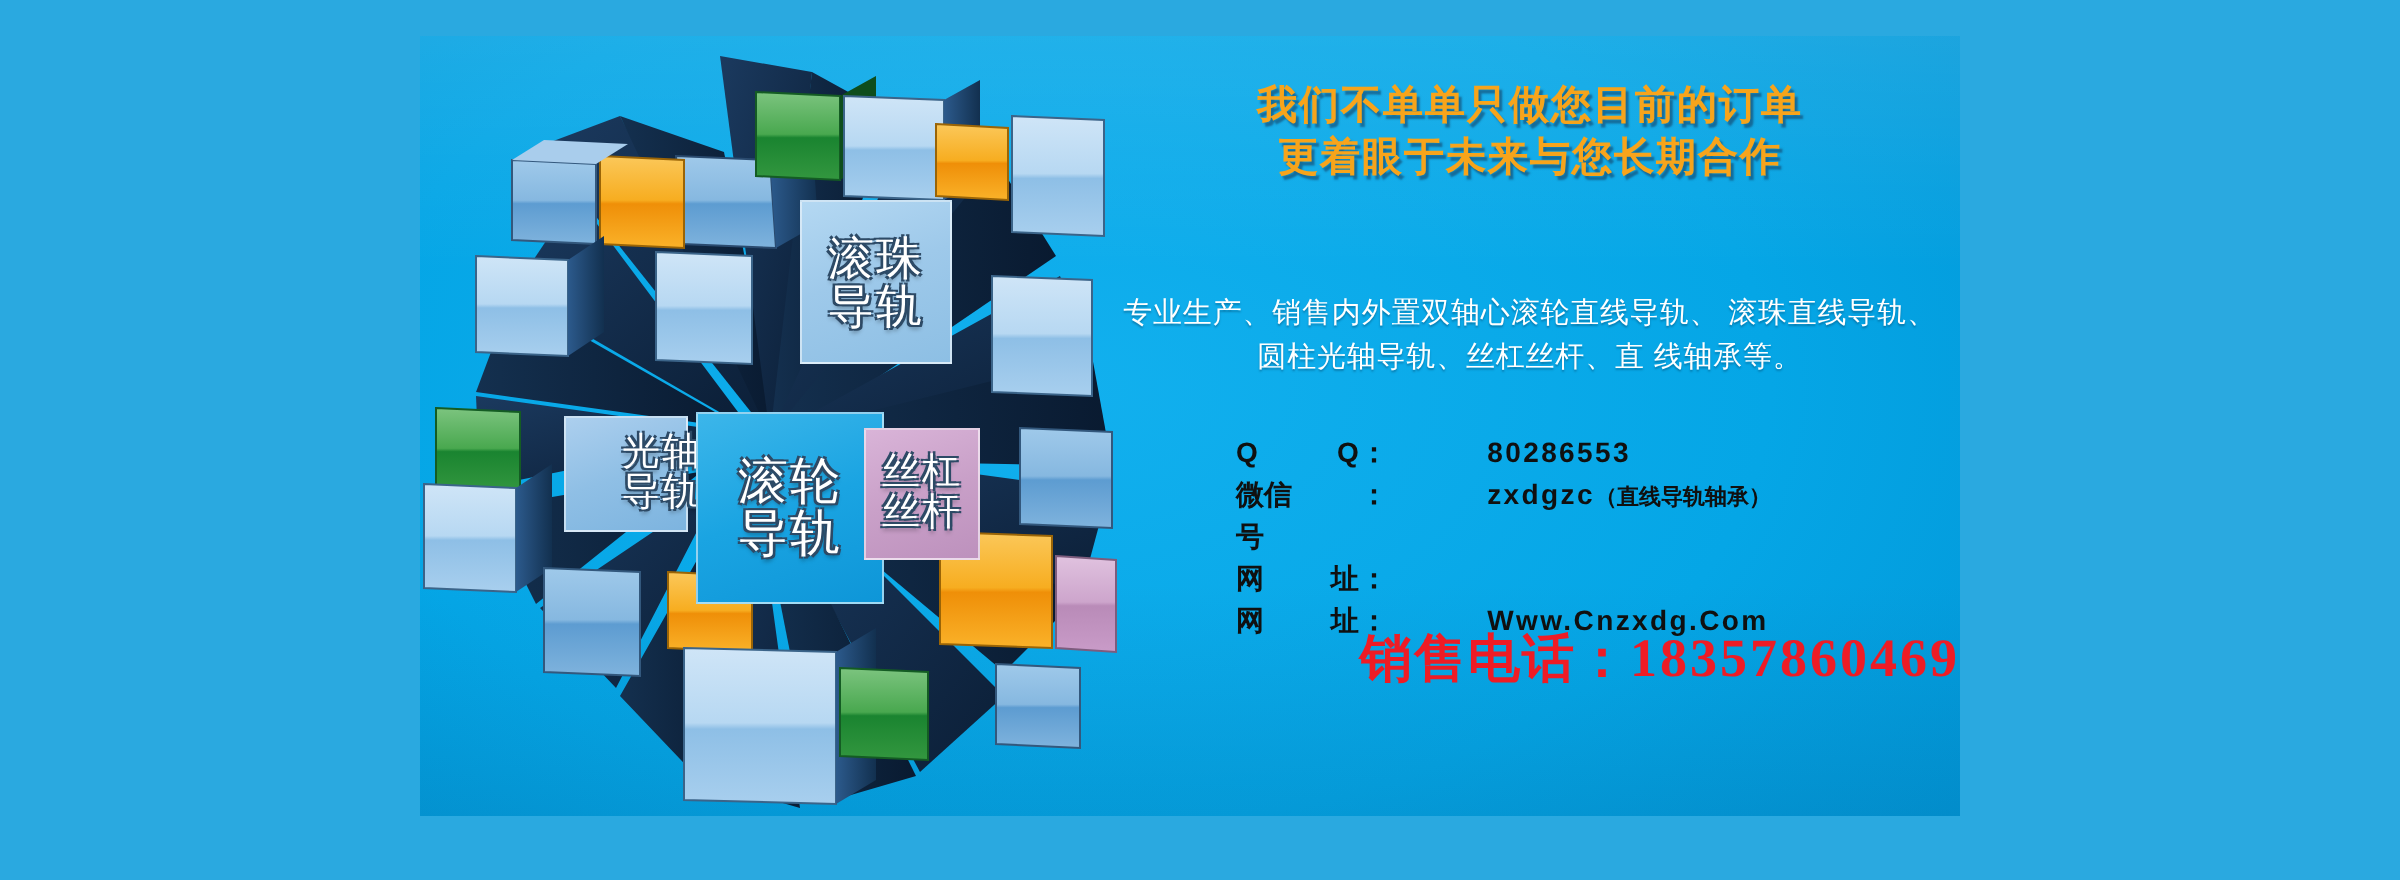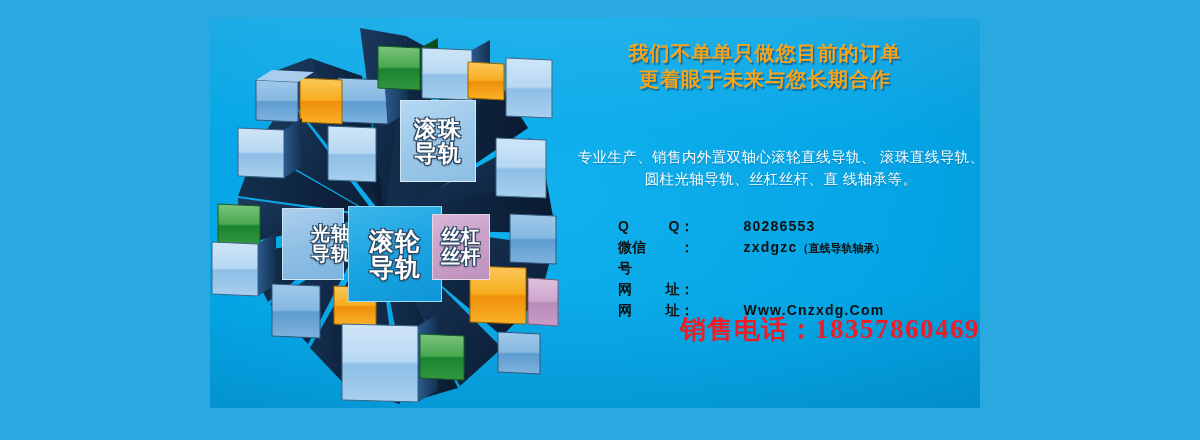--- a/index.html
+++ b/index.html
@@ -52,39 +52,39 @@
 
   
   .tag {
     position: absolute;
     box-sizing: border-box;
     display: flex;
     flex-direction: column;
     align-items: center;
     justify-content: center;
     color: #ffffff;
-    font-weight: bold;
+    font-weight: normal;
     line-height: 1.06;
     letter-spacing: 1px;
     text-shadow:
       -1.2px -1.2px 0 #2d4a66, 1.2px -1.2px 0 #2d4a66,
       -1.2px  1.2px 0 #2d4a66, 1.2px  1.2px 0 #2d4a66,
       0 2px 2px rgba(0,0,0,.35);
     border: 1px solid rgba(255,255,255,.55);
     text-align: center;
   }
   .tag span { display: block; white-space: nowrap; }
 
   .tag-gunzhu {      
     left: 190px; top: 82px; width: 76px; height: 82px;
     font-size: 23px;
     background: linear-gradient(160deg, #b4d8f2 0%, #9ec9ea 45%, #8dbfe4 100%);
   }
   .tag-guangzhou {   
-    left: 72px; top: 190px; width: 62px; height: 72px;
+    left: 72px; top: 190px; width: 62px; height: 58px;
     font-size: 19px;
     background: linear-gradient(160deg, #accfee 0%, #8fbfe5 50%, #7db4df 100%);
     padding-left: 36px;
   }
   .tag-gunlun {      
     left: 138px; top: 188px; width: 94px; height: 96px;
     font-size: 25px;
     background: linear-gradient(160deg, #3cb6ea 0%, #1aa4e2 50%, #0e96d8 100%);
   }
   .tag-sigang {      
@@ -112,21 +112,21 @@
     font-weight: bold;
     font-size: 20px;
     line-height: 1.32;
     letter-spacing: 1px;
     text-shadow: 1.5px 2px 1px rgba(20,55,90,.55);
   }
   .headline .l2 { display: block; }
 
   .desc {
     position: absolute;
-    left: 22px;
+    left: 6px;
     top: 128px;
     width: 418px;
     text-align: center;
     color: #ffffff;
     font-size: 14.5px;
     line-height: 1.55;
     letter-spacing: .4px;
     text-shadow: 0 1px 1px rgba(0,40,70,.35);
   }
 

